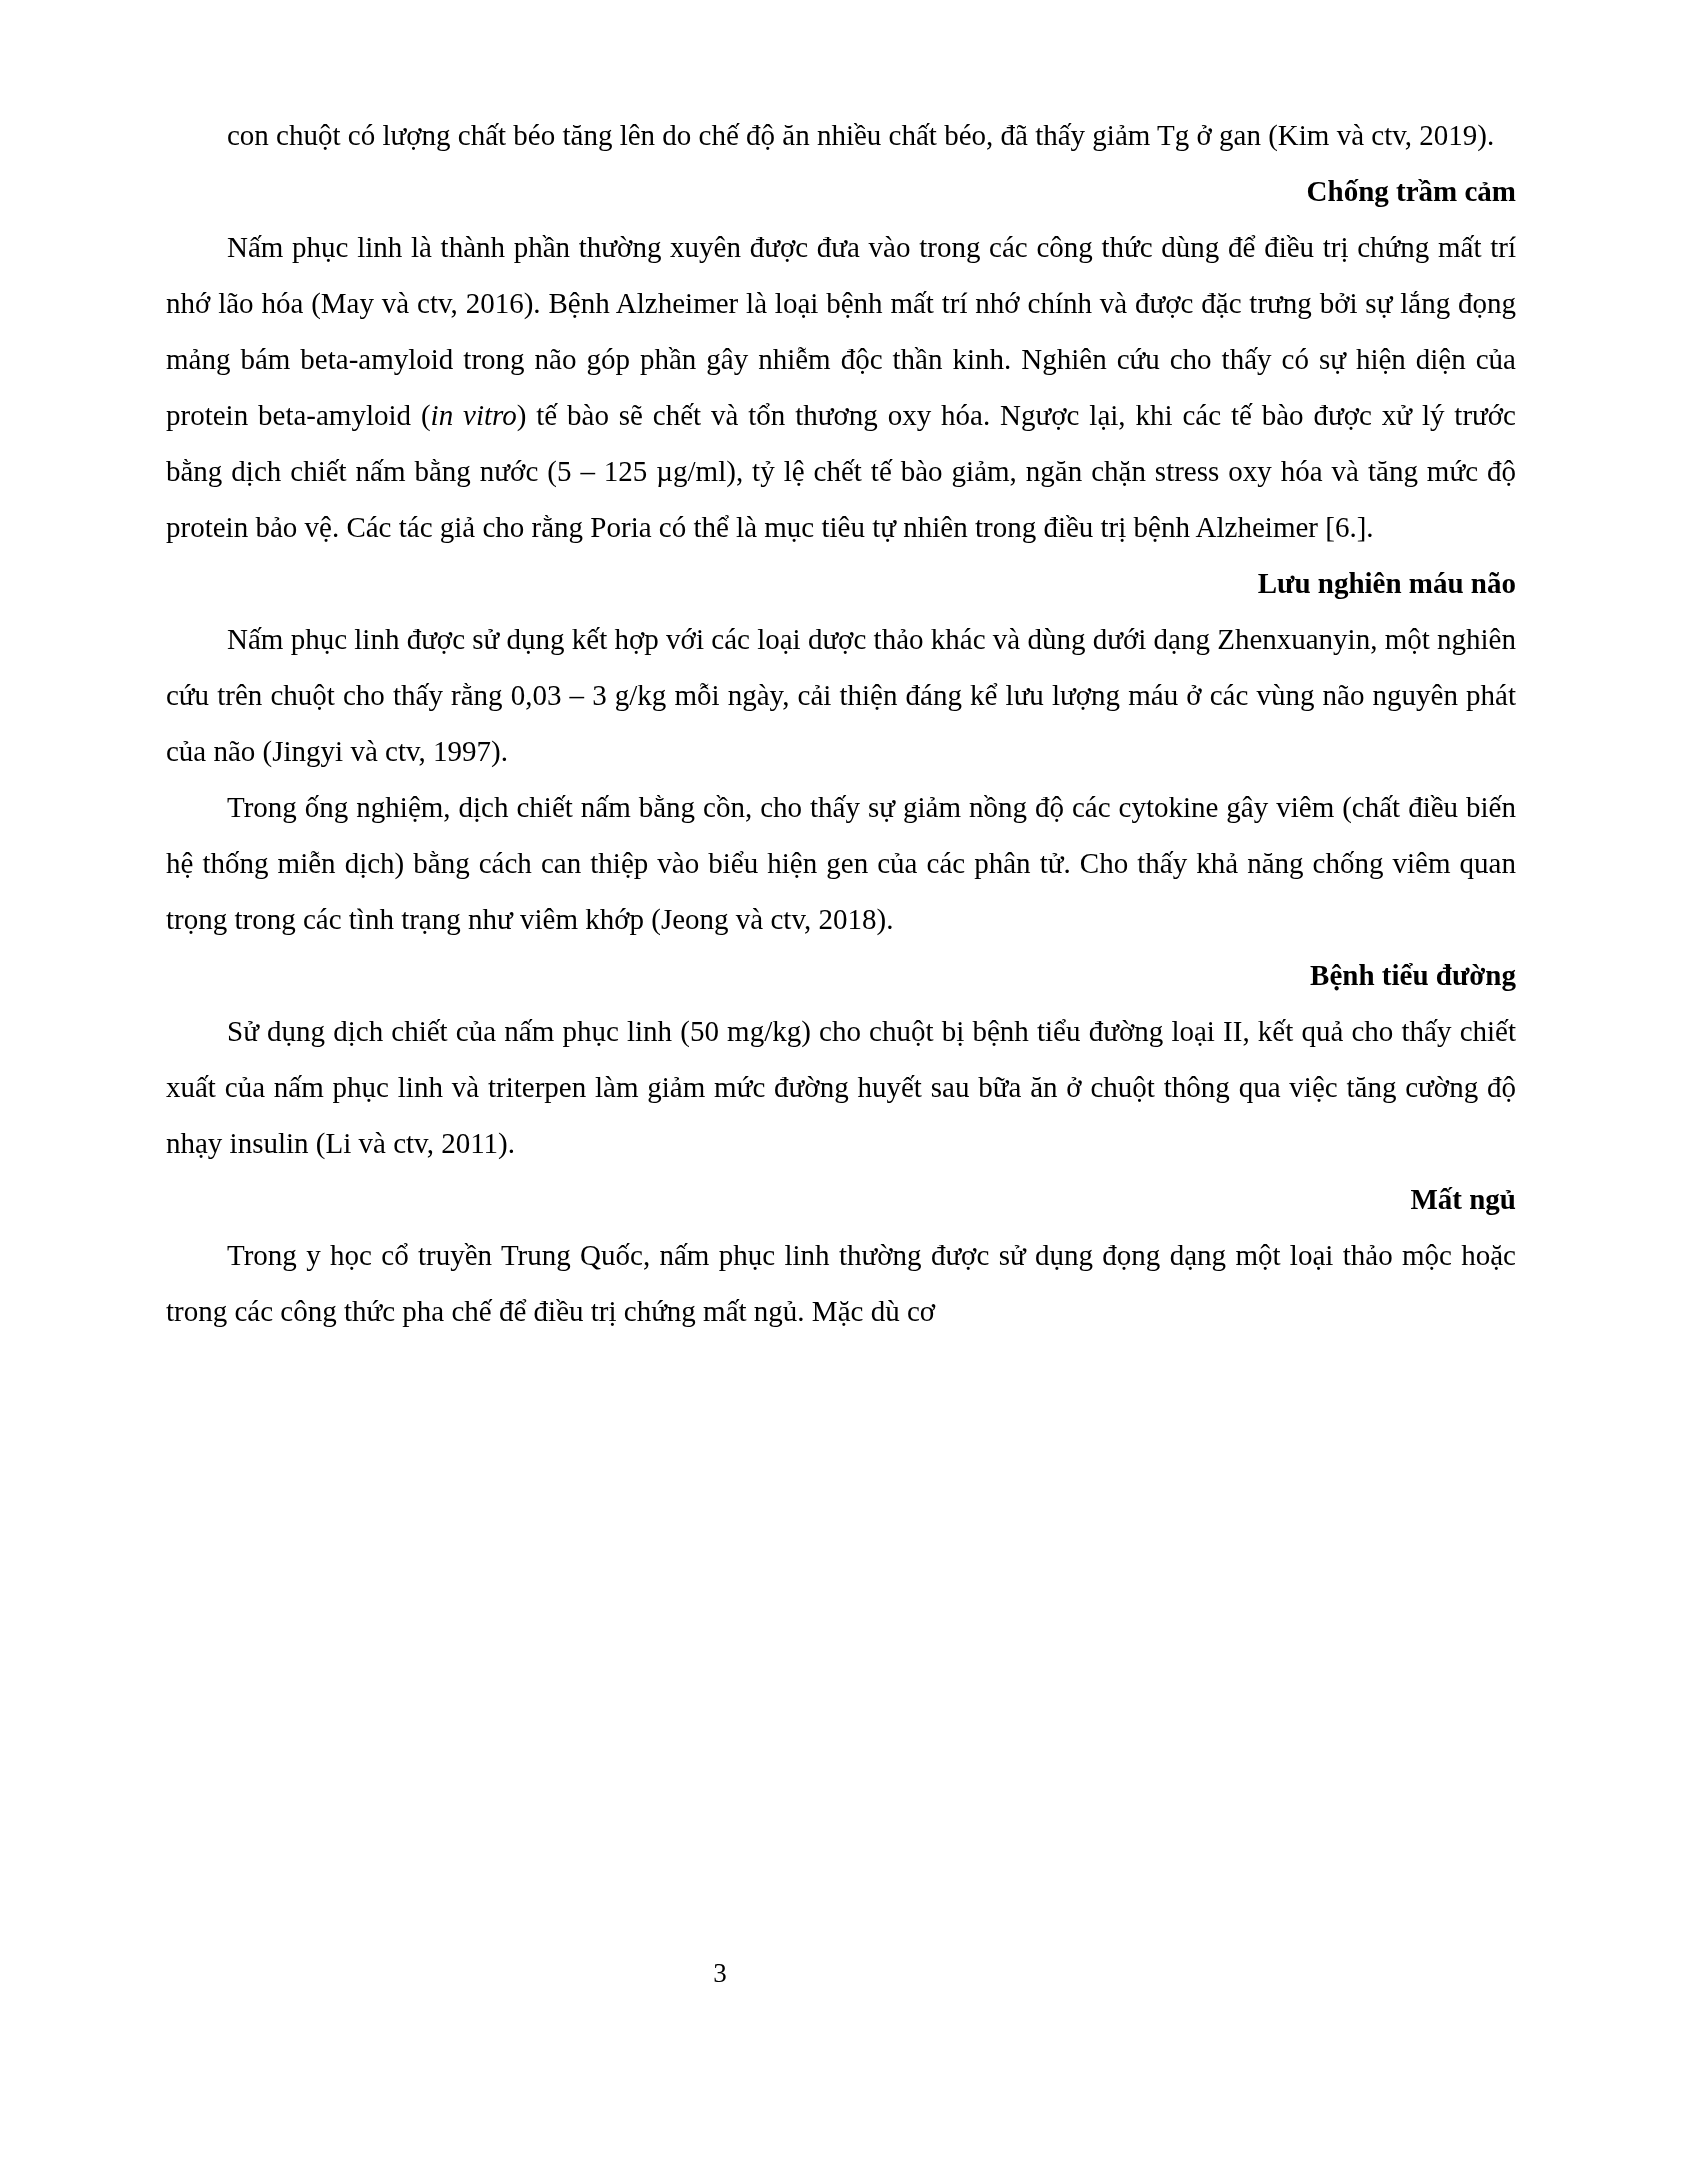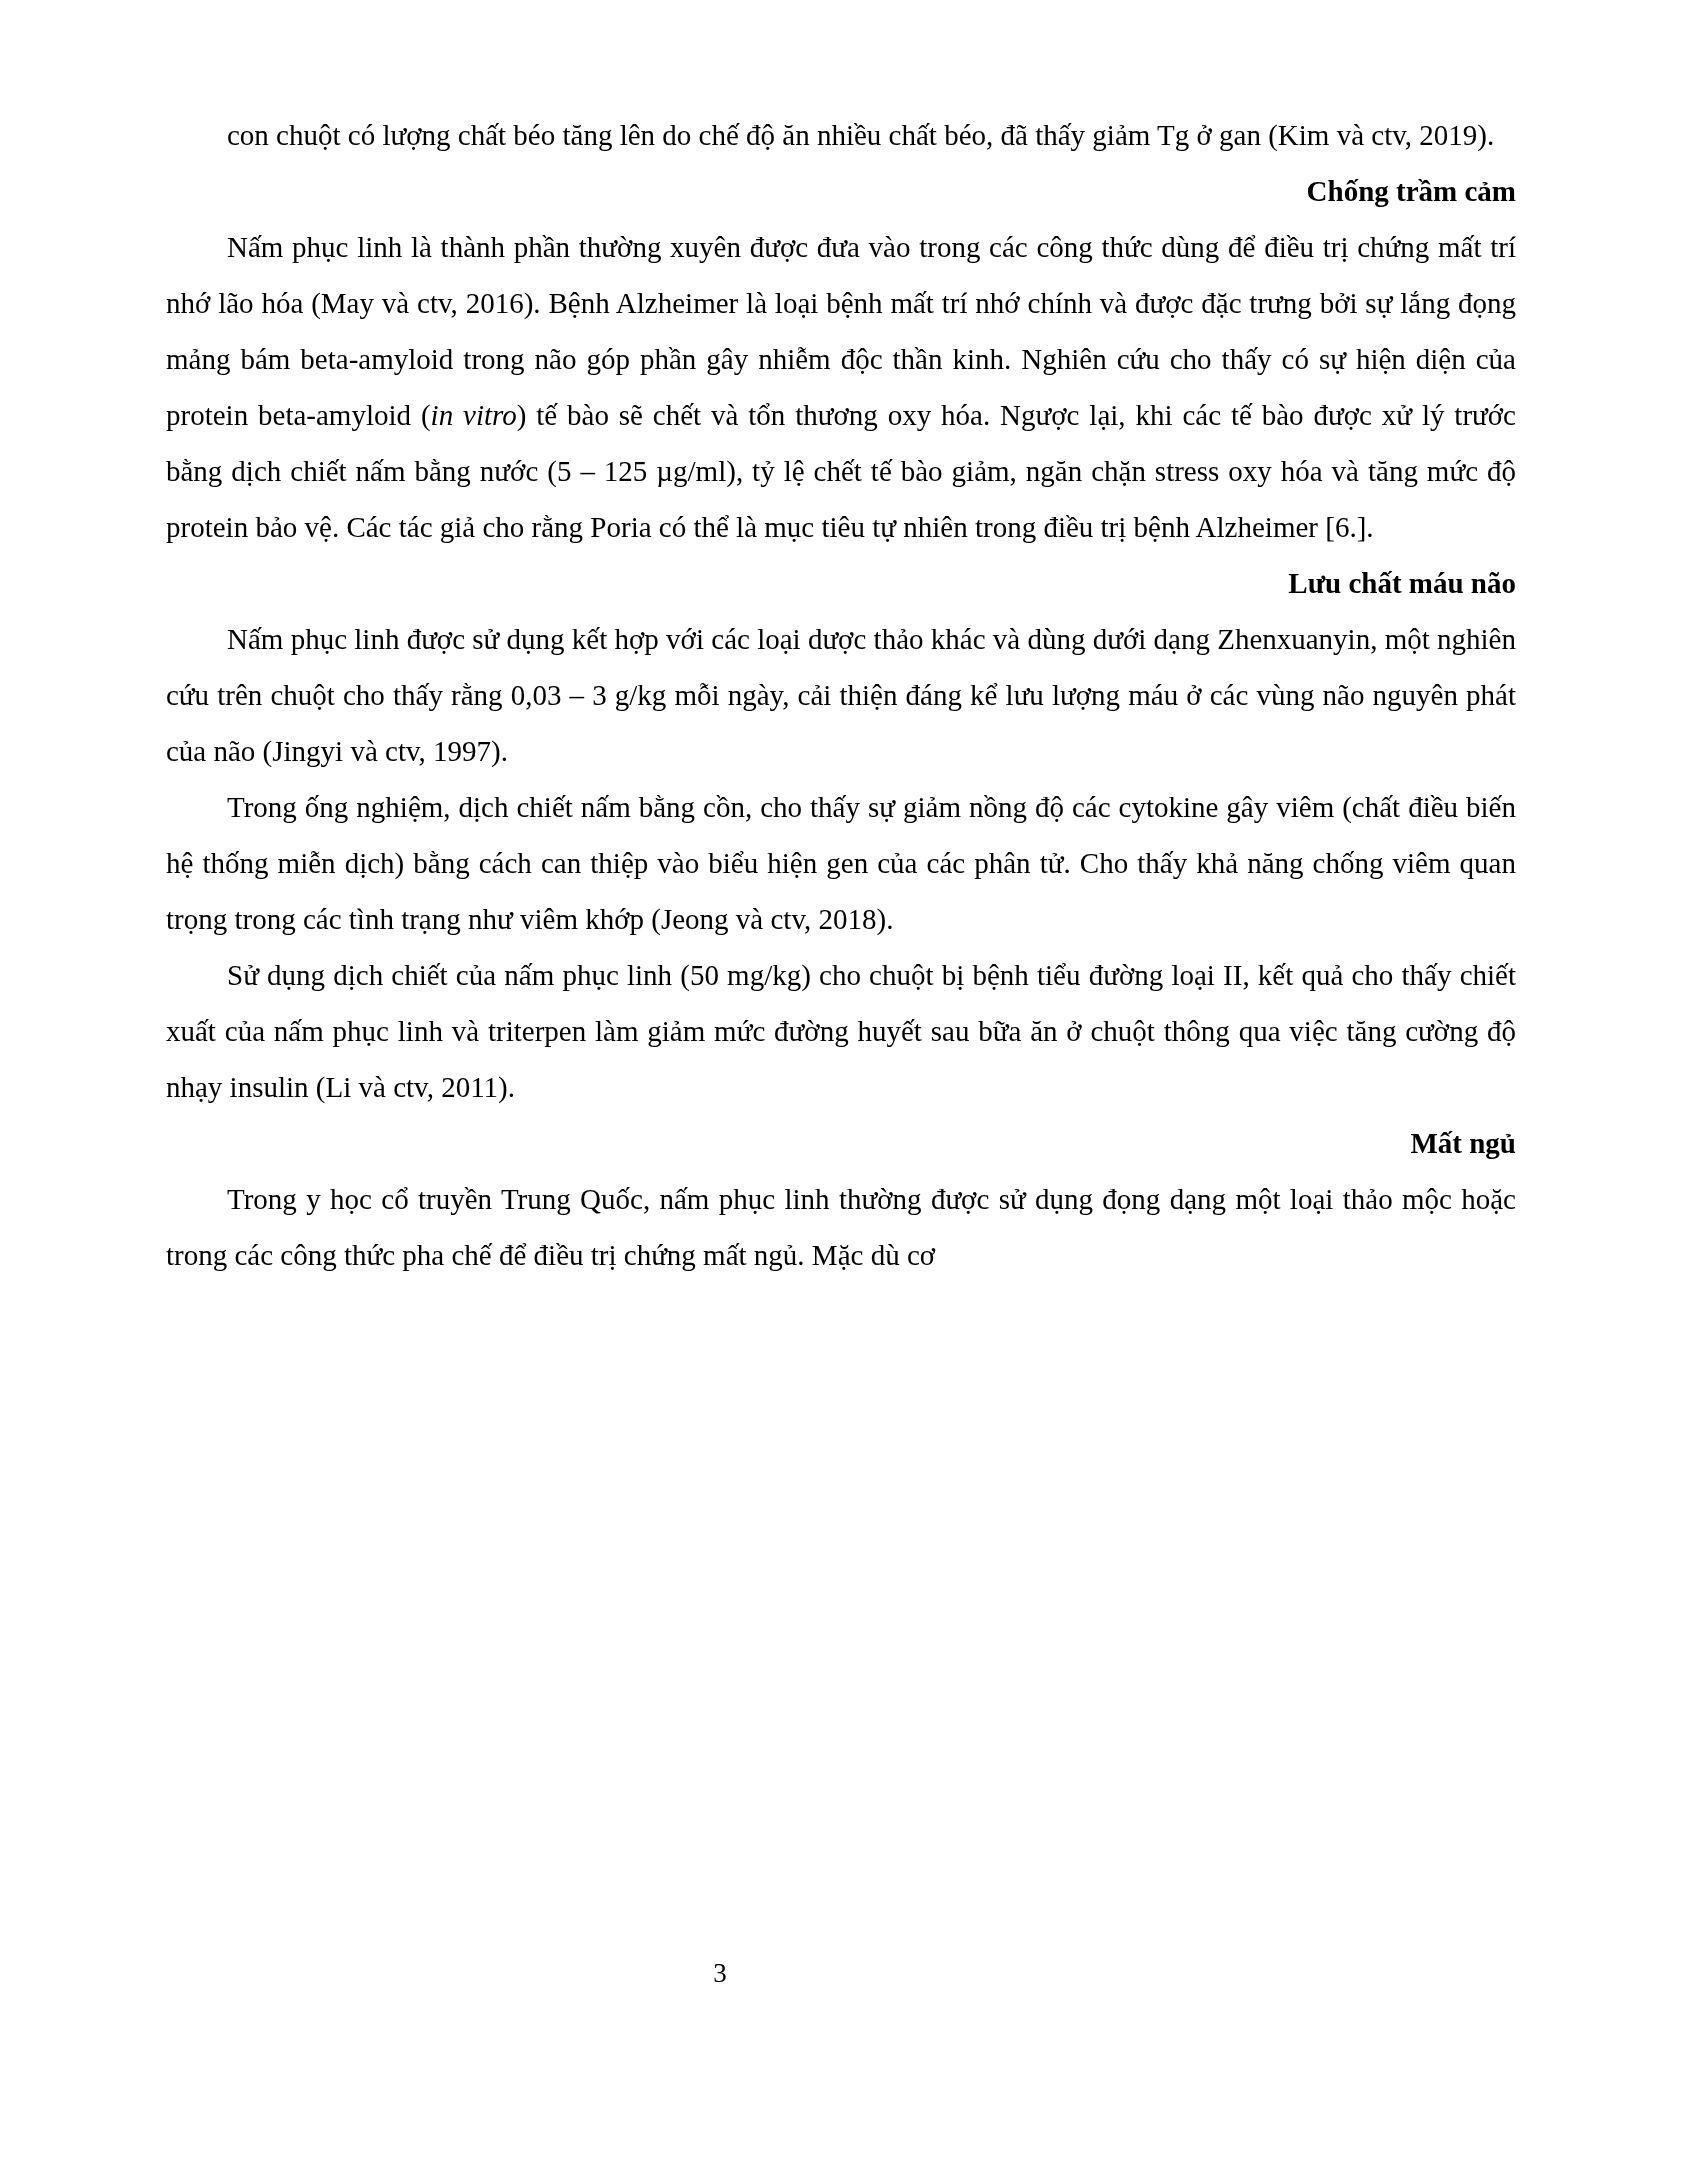--- a/index.html
+++ b/index.html
@@ -58,27 +58,28 @@
   <div class="content">
 
     <p class="body">con chuột có lượng chất béo tăng lên do chế độ ăn nhiều chất béo, đã thấy giảm Tg ở gan (Kim và ctv, 2019).</p>
 
     <p class="heading">Chống trầm cảm</p>
 
 
 
     <p class="body"><span>Nấm phục linh là thành phần thường xuyên được đưa vào trong các công thức dùng để điều trị chứng mất trí nhớ lão hóa (May và ctv, 2016). Bệnh Alzheimer là loại bệnh mất trí nhớ chính và được đặc trưng bởi sự lắng đọng mảng bám beta-amyloid trong não góp phần gây nhiễm độc thần kinh. Nghiên cứu cho thấy có sự hiện diện của protein beta-amyloid (</span><span class="italic">in vitro</span><span>) tế bào sẽ chết và tổn thương oxy hóa. Ngược lại, khi các tế bào được xử lý trước bằng dịch chiết nấm bằng nước (5 – 125 µg/ml), tỷ lệ chết tế bào giảm, ngăn chặn stress oxy hóa và tăng mức độ protein bảo vệ. Các tác giả cho rằng Poria có thể là mục tiêu tự nhiên trong điều trị bệnh Alzheimer [6.].</span></p>
 
-    <p class="heading">Lưu chất máu não</p>
+    <p class="heading">Lưu nghiên máu não</p>
 
     <p class="body">Nấm phục linh được sử dụng kết hợp với các loại dược thảo khác và dùng dưới dạng Zhenxuanyin, một nghiên cứu trên chuột cho thấy rằng 0,03 – 3 g/kg mỗi ngày, cải thiện đáng kể lưu lượng máu ở các vùng não nguyên phát của não (Jingyi và ctv, 1997).</p>
 
 
     <p class="body">Trong ống nghiệm, dịch chiết nấm bằng cồn, cho thấy sự giảm nồng độ các cytokine gây viêm (chất điều biến hệ thống miễn dịch) bằng cách can thiệp vào biểu hiện gen của các phân tử. Cho thấy khả năng chống viêm quan trọng trong các tình trạng như viêm khớp (Jeong và ctv, 2018).</p>
 
+    <p class="heading">Bệnh tiểu đường</p>
 
     <p class="body">Sử dụng dịch chiết của nấm phục linh (50 mg/kg) cho chuột bị bệnh tiểu đường loại II, kết quả cho thấy chiết xuất của nấm phục linh và triterpen làm giảm mức đường huyết sau bữa ăn ở chuột thông qua việc tăng cường độ nhạy insulin (Li và ctv, 2011).</p>
 
     <p class="heading">Mất ngủ</p>
 
     <p class="body">Trong y học cổ truyền Trung Quốc, nấm phục linh thường được sử dụng đọng dạng một loại thảo mộc hoặc trong các công thức pha chế để điều trị chứng mất ngủ. Mặc dù cơ</p>
 
   </div>
 
   <div class="page-number">3</div>

